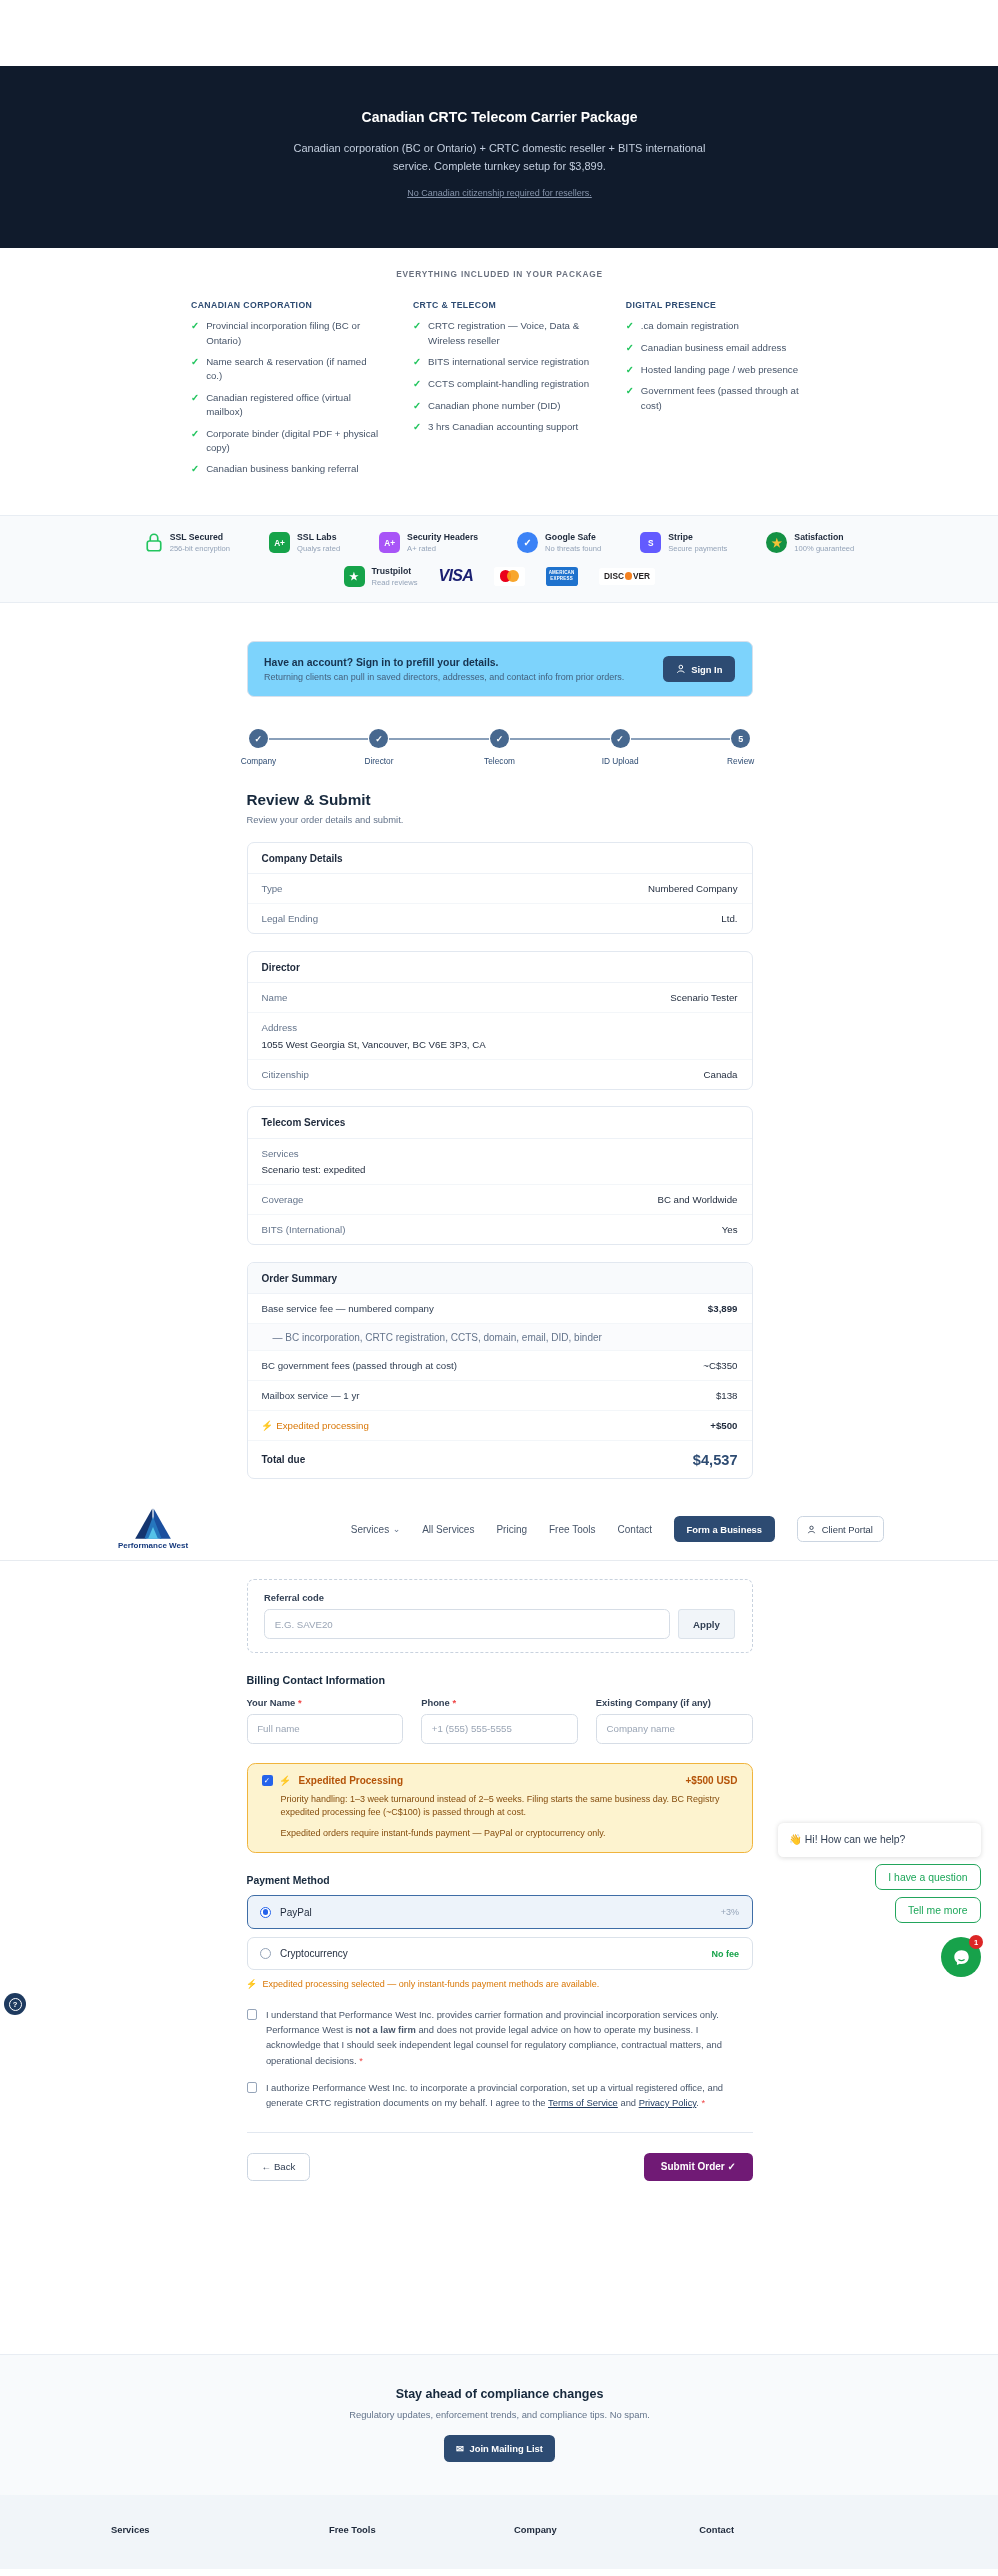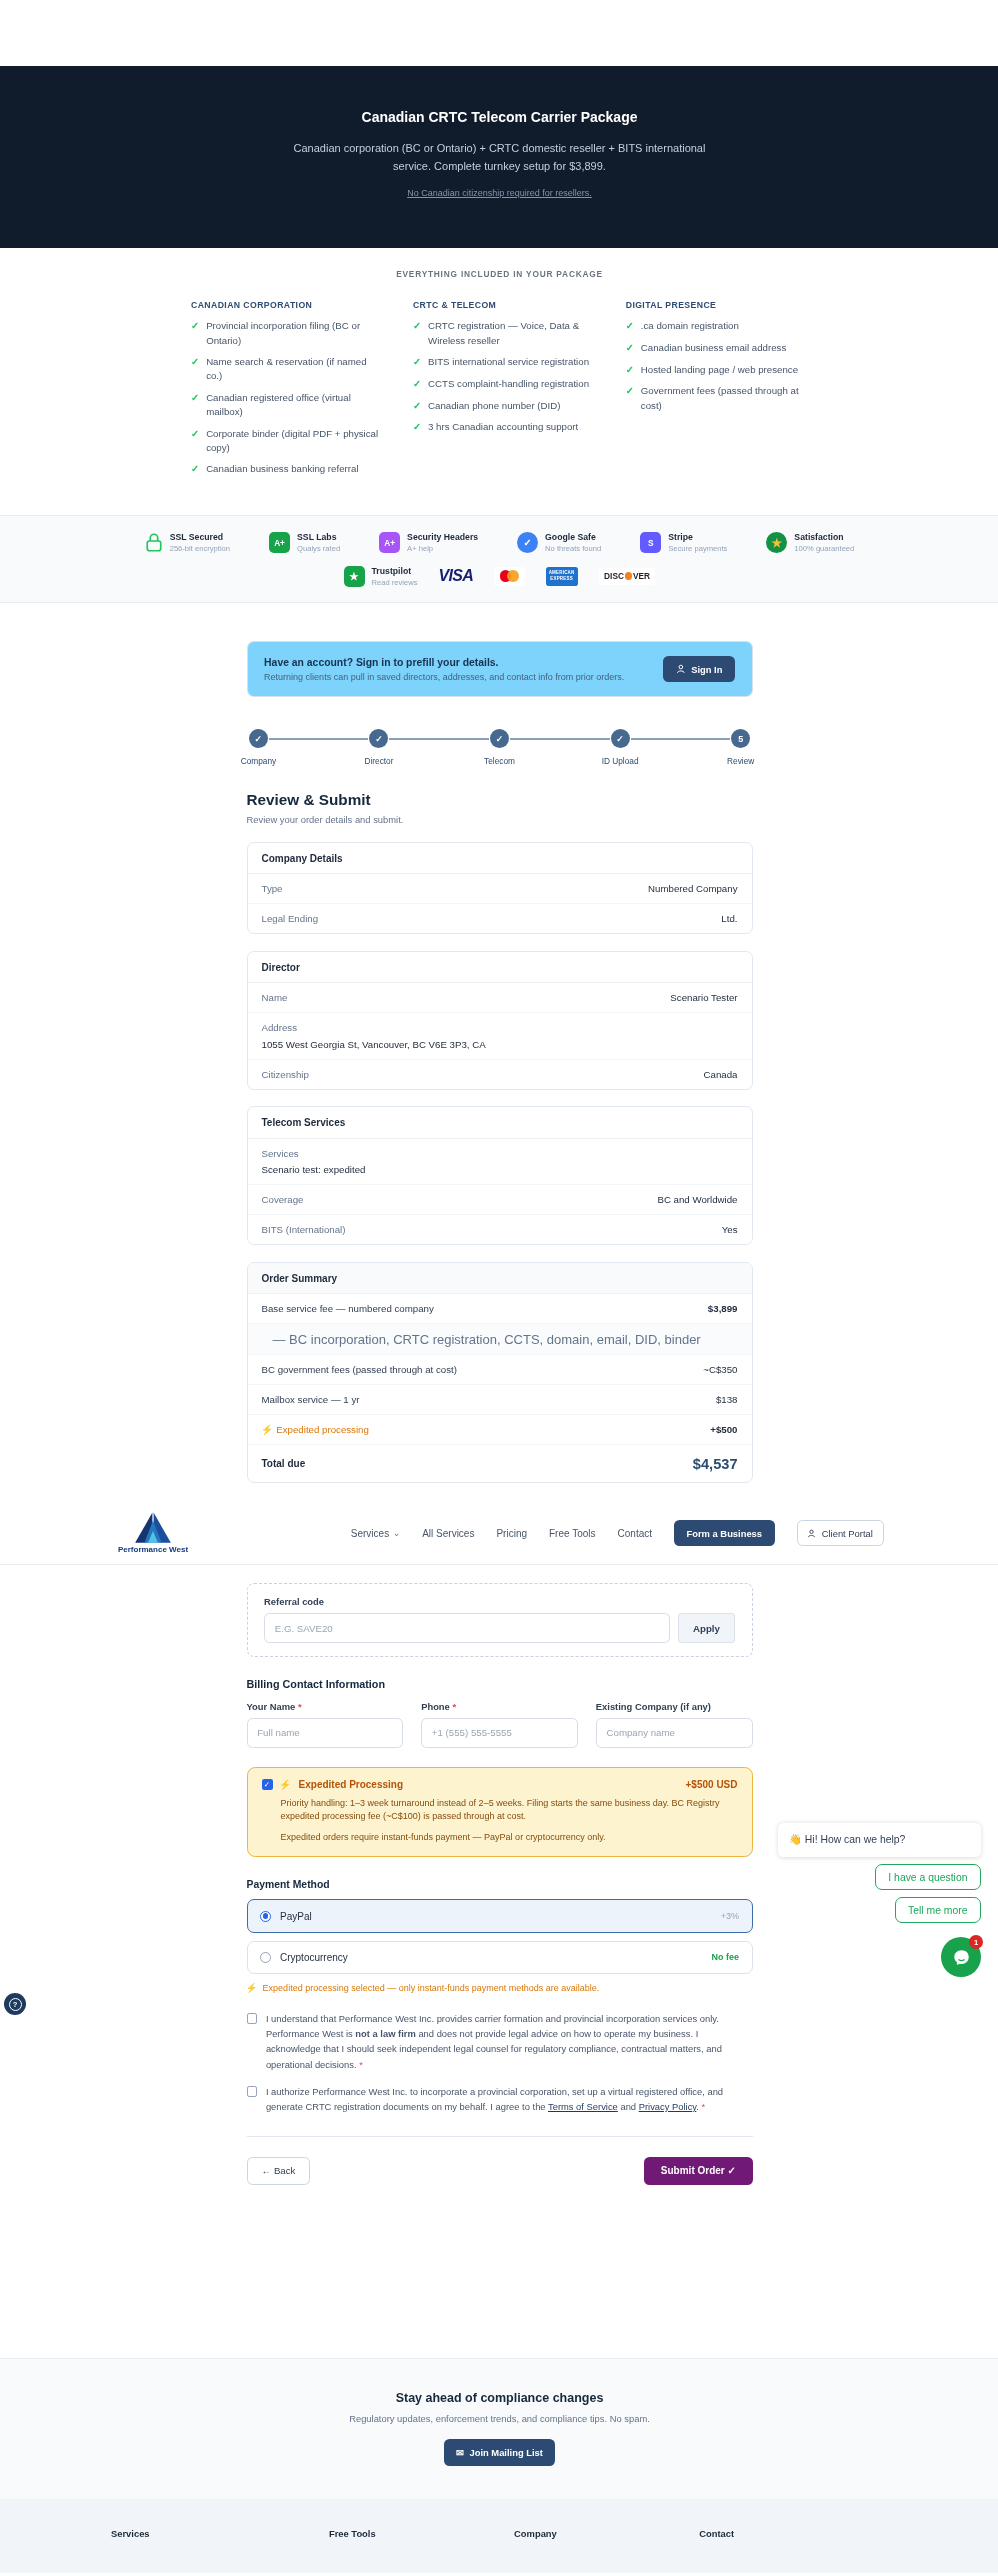--- a/index.html
+++ b/index.html
@@ -67,21 +67,21 @@
   .review-sub { font-size:9.4px; color:#64748b; }
 
   .card { border:0.7px solid #e2e8f0; border-radius:7px; margin-top:16.6px; overflow:hidden; background:#fff; }
   .card-h { padding:9.7px 14px; font-weight:bold; font-size:10px; color:#1e293b; border-bottom:0.7px solid #eef2f7; }
   .crow { display:flex; justify-content:space-between; padding:9px 14px; font-size:9.7px; border-bottom:0.7px solid #f3f6f9; }
   .crow:last-child { border-bottom:none; }
   .crow .lbl { color:#64748b; } .crow .val { color:#1e293b; text-align:right; }
   .crow.stack { flex-direction:column; gap:5.5px; } .crow.stack .val { text-align:left; }
 
   .osum .card-h { background:#f8fafc; }
-  .osum-note { padding:7.6px 14px 7.6px 25px; font-size:13px; color:#64748b; background:#fafbfd; border-bottom:0.7px solid #f3f6f9; }
+  .osum-note { padding:7.6px 14px 7.6px 25px; font-size:10px; color:#64748b; background:#fafbfd; border-bottom:0.7px solid #f3f6f9; }
   .exp-orange { color:#d97706; }
   .osum-total { display:flex; justify-content:space-between; align-items:center; padding:10.4px 14px; }
   .osum-total .lbl { font-weight:bold; font-size:10px; }
   .osum-total .val { color:#2d4b72; font-size:14.6px; font-weight:bold; }
 
   
   .navbar { border-bottom:0.7px solid #e7ebf0; margin-top:19.4px; background:#fff; }
   .nav-inner { max-width:768px; margin:0 auto; display:flex; align-items:center; height:61px; }
   .brand { display:flex; flex-direction:column; align-items:center; width:75px; cursor:pointer; }
   .brand-name { font-size:8px; font-weight:bold; color:#163a7d; margin-top:0.7px; }
@@ -107,21 +107,21 @@
   .expbox { background:#fdf3cf; border:1.4px solid #f0b43c; border-radius:8.3px; padding:11px 14px; margin-top:19.4px; }
   .exp-title-row { display:flex; align-items:center; gap:7px; }
   .exp-check { width:11px; height:11px; background:#2563eb; border-radius:2.1px; color:#fff; font-size:7.6px;
                display:flex; align-items:center; justify-content:center; flex:none; cursor:pointer; }
   .exp-bolt { color:#f59e0b; font-size:9.7px; }
   .exp-title { font-weight:bold; color:#b45309; font-size:10px; }
   .exp-price { margin-left:auto; font-weight:bold; color:#b45309; font-size:10px; }
   .exp-body { font-size:9px; color:#854d0e; line-height:1.55; margin:6.2px 0 0 19px; }
 
   .pay-h { font-weight:bold; font-size:10.4px; margin:22px 0 9.7px; color:#16283c; }
-  .pay-opt { display:flex; border:0.7px solid #dbe2ea; border-radius:7px; padding:10.4px 12.5px;
+  .pay-opt { display:flex; align-items:center; border:0.7px solid #dbe2ea; border-radius:7px; padding:10.4px 12.5px;
              margin-bottom:7.6px; font-size:10px; color:#1e293b; cursor:pointer; background:#fff; }
   .pay-opt.sel { background:#edf3fa; border:1px solid #3e6da6; }
   .radio { width:11px; height:11px; border-radius:50%; border:1.4px solid #94a3b8; margin-right:9px; flex:none; background:#fff; }
   .radio.sel { border-color:#2563eb; display:flex; align-items:center; justify-content:center; }
   .radio.sel::after { content:""; width:5.5px; height:5.5px; border-radius:50%; background:#2563eb; }
   .fee { margin-left:auto; font-size:9px; color:#94a3b8; }
   .fee.green { color:#16a34a; font-weight:bold; }
   .pay-note { color:#d97706; font-size:9px; margin:9px 0 18px; display:flex; gap:4.9px; align-items:center; }
 
   .ack { display:flex; gap:9px; font-size:9.4px; color:#475569; line-height:1.6; margin-top:12.5px; }
@@ -258,21 +258,21 @@
       <span class="sq green">A+</span>
       <div class="badge-txt">
           <span class="badge-name">SSL Labs</span>
           <span class="badge-sub">Qualys rated</span>
         </div>
     </div>
     <div class="badge">
       <span class="sq purple">A+</span>
       <div class="badge-txt">
           <span class="badge-name">Security Headers</span>
-          <span class="badge-sub">A+ help</span>
+          <span class="badge-sub">A+ rated</span>
         </div>
     </div>
     <div class="badge">
       <span class="circ blue">✓</span>
       <div class="badge-txt">
           <span class="badge-name">Google Safe</span>
           <span class="badge-sub">No threats found</span>
         </div>
     </div>
     <div class="badge">

